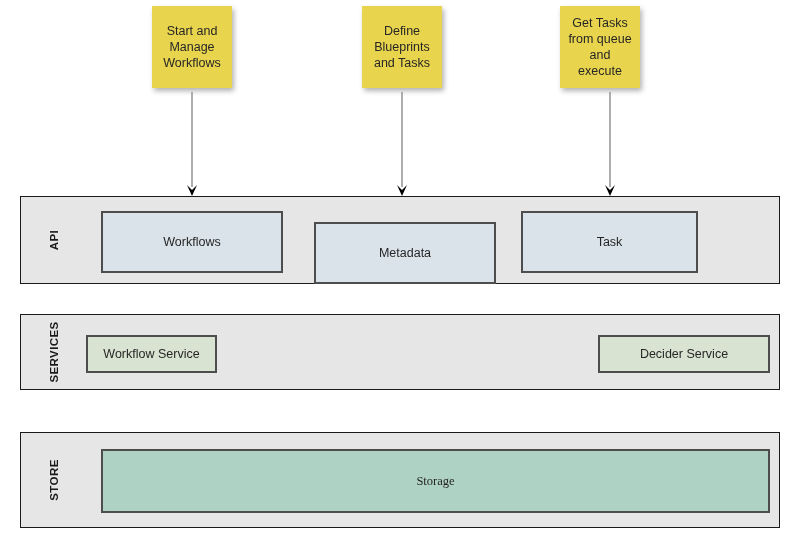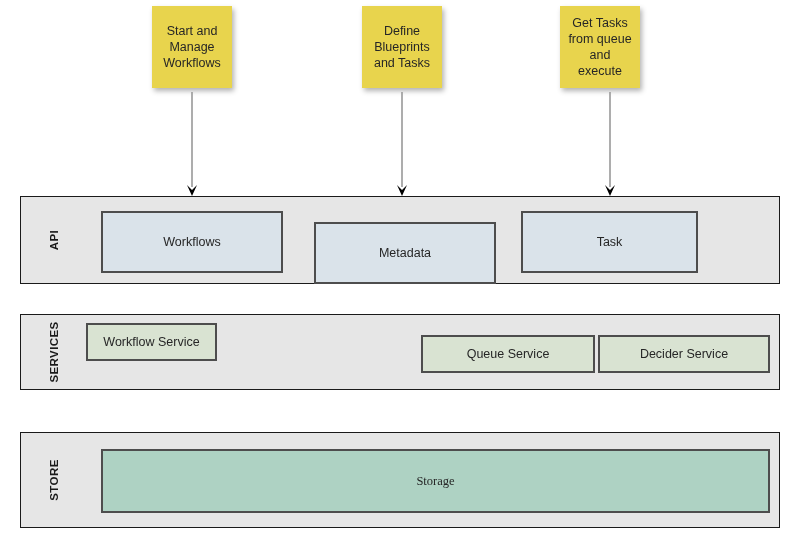--- a/index.html
+++ b/index.html
@@ -117,22 +117,21 @@
           <span>API</span>
         </div>
         <div class="box api" style="left: 80px; top: 14px; width: 182px; height: 62px;">Workflows</div>
         <div class="box api" style="left: 293px; top: 25px; width: 182px; height: 62px;">Metadata</div>
         <div class="box api" style="left: 500px; top: 14px; width: 177px; height: 62px;">Task</div>
       </div>
       <div class="band" style="left: 20px; top: 314px; width: 760px; height: 76px; background: rgb(230, 230, 230);">
         <div class="band-label">
           <span>SERVICES</span>
         </div>
-        <div class="box svc" style="left: 65px; top: 8px; width: 131px; height: 38px;">Workflow Service</div>
-        <div class="box svc" style="left: 400px; top: 20px; width: 174px; height: 38px;">Queue Service</div>
+        <div class="box svc" style="left: 65px; top: 20px; width: 131px; height: 38px;">Workflow Service</div>
         <div class="box svc" style="left: 577px; top: 20px; width: 172px; height: 38px;">Decider Service</div>
       </div>
       <div class="band" style="left: 20px; top: 432px; width: 760px; height: 96px; background: rgb(230, 230, 230);">
         <div class="band-label">
           <span>STORE</span>
         </div>
         <div class="box store" style="left: 80px; top: 16px; width: 669px; height: 64px;">Storage</div>
       </div>
     </div>
 

